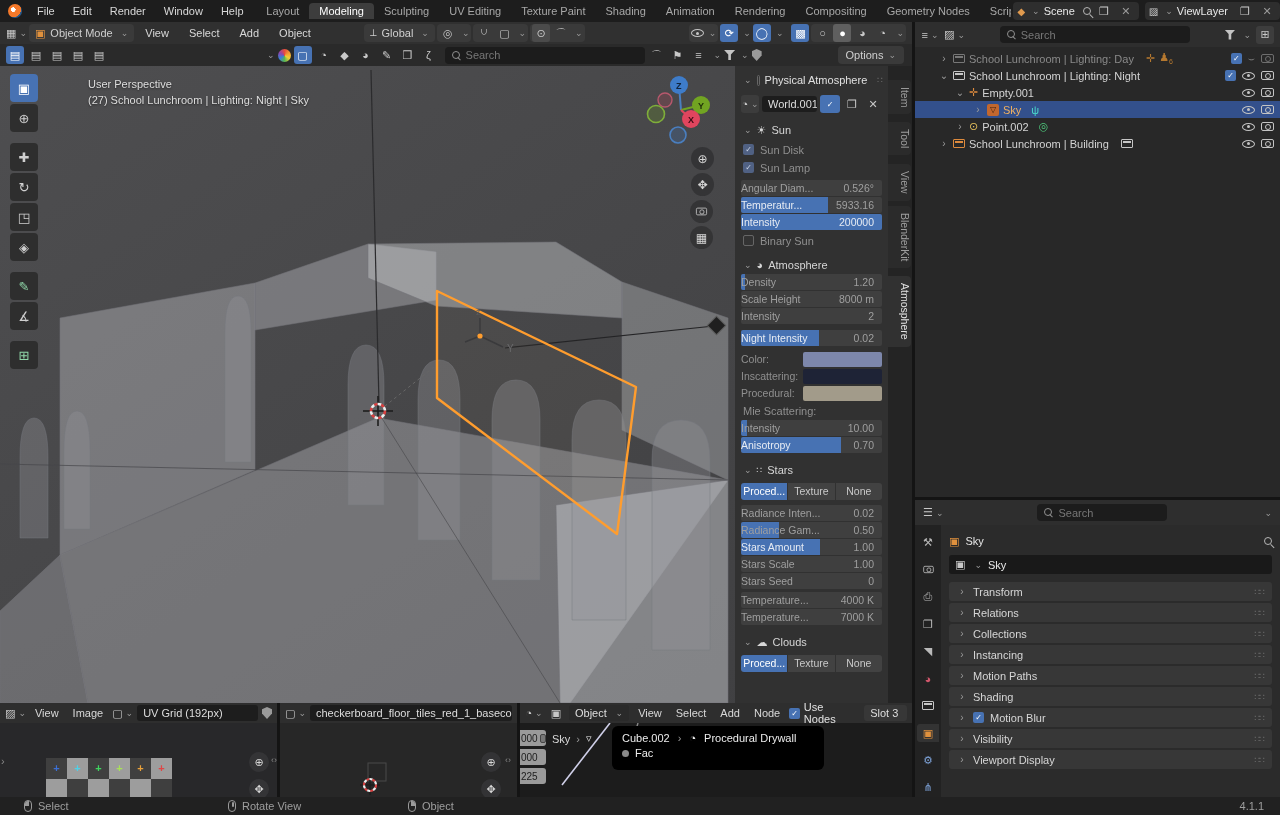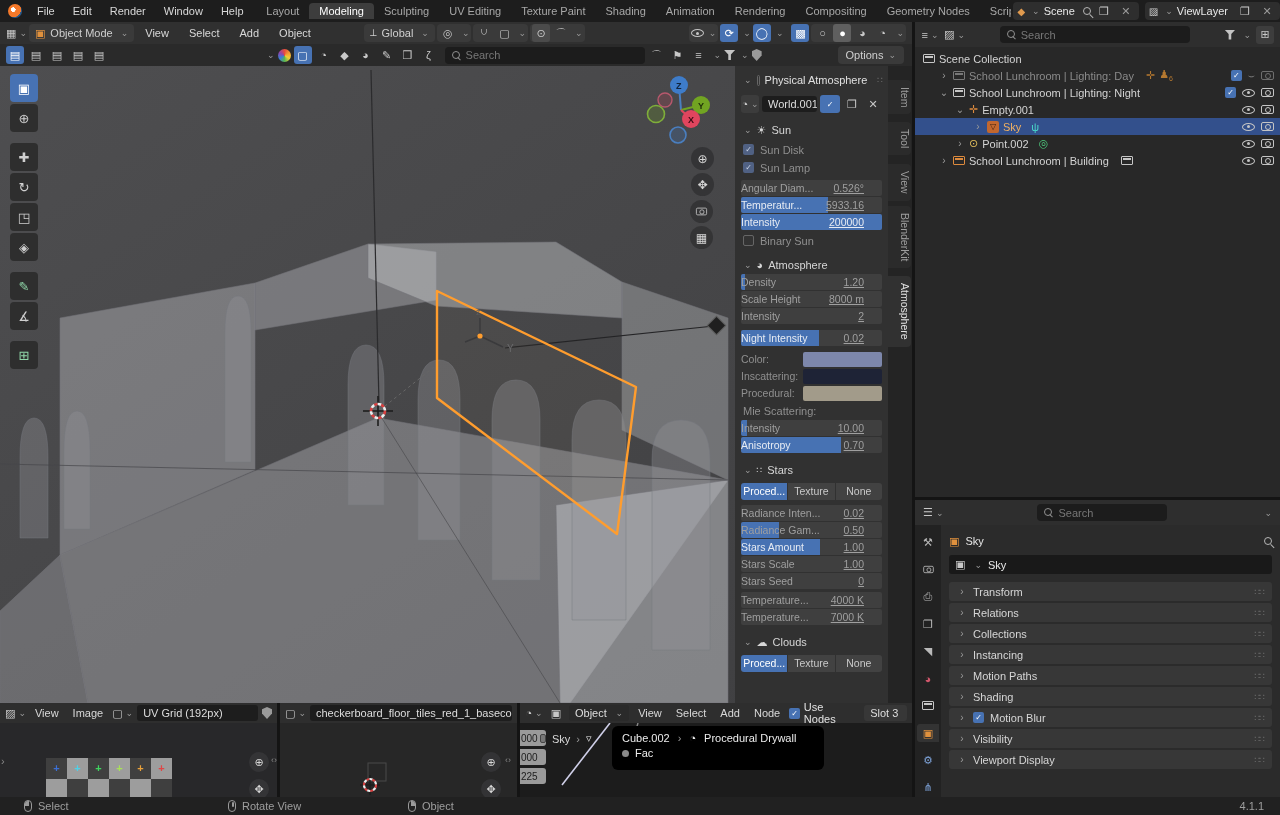--- a/index.html
+++ b/index.html
@@ -64,21 +64,21 @@
   .vtool.gap { margin-top:9px; }
   .navbtn { position:absolute; width:23px; height:23px; border-radius:50%; background:rgba(40,40,42,.6); color:#d6d6d6;
             display:flex; align-items:center; justify-content:center; font-size:12px; }
 
   
   #npanel { position:absolute; right:24px; top:0; width:153px; height:637px; background:#313131; padding:5px 6px 0 6px; overflow:hidden; }
   .sec-hdr { display:flex; align-items:center; gap:5px; height:18px; color:#d6d6d6; margin-top:8px; }
   .slider { position:relative; height:16px; background:#3f3f3f; border-radius:2px; margin-bottom:1px; overflow:hidden; }
   .slider .fill { position:absolute; left:0; top:0; bottom:0; background:#4772b3; }
   .slider .sl, .slider .sv { position:relative; font-size:10.5px; line-height:16px; color:#9f9f9f; }
-  .slider .sl { float:left; } .slider .sv { float:right; margin-right:18px;text-decoration:underline; }
+  .slider .sl { float:left; } .slider .sv { float:right; margin-right:8px; }
   .slider.lit .sl, .slider.lit .sv { color:#e6ebf3; }
   .cbrow { display:flex; align-items:center; gap:6px; height:15px; margin:3px 0 0 2px; color:#8f8f8f; }
   .swrow { display:flex; align-items:center; height:16px; margin-bottom:1px; }
   .swrow .swl { width:62px; color:#8f8f8f; font-size:10.5px; }
   .swrow .sw { flex:1; height:15px; border-radius:2px; }
   .seg3 { display:flex; height:17px; border-radius:3px; overflow:hidden; gap:1px; margin-top:4px; }
   .seg3 span { flex:1; background:#424242; color:#c9c9c9; text-align:center; line-height:17px; font-size:10.5px; }
   .seg3 span.on { background:#4772b3; color:#fff; }
   #ntabs { position:absolute; right:0; top:0; width:24px; height:637px; background:#242424; }
   .ntab { position:absolute; left:0; width:23px; writing-mode:vertical-rl; text-align:center; color:#9e9e9e;
@@ -313,20 +313,24 @@
           <circle cx="678" cy="69" r="8" fill="rgba(62,124,201,.22)" stroke="#4a7fc0" stroke-width="1.6"></circle>
           <circle cx="679" cy="19" r="9" fill="#3e7cc9"></circle>
           <circle cx="701" cy="39" r="9" fill="#71a422"></circle>
           <circle cx="691" cy="53" r="9" fill="#e0455e"></circle>
           <text x="676" y="23" font-size="9" fill="#10243e">Z</text>
           <text x="698" y="43" font-size="9" fill="#1d2e08">Y</text>
           <text x="688" y="57" font-size="9" fill="#3d0a14">X</text>
         </g>
       </svg>
 
+      <div class="vp-overlay-text">
+        <div>User Perspective</div>
+        <div>(27) School Lunchroom | Lighting: Night | Sky</div>
+      </div>
 
       <div id="vtoolbar">
         <div class="vtool active">▣</div>
         <div class="vtool">⊕</div>
         <div class="vtool gap">✚</div>
         <div class="vtool">↻</div>
         <div class="vtool">◳</div>
         <div class="vtool">◈</div>
         <div class="vtool gap" style="color:#8fd6a8;">✎</div>
         <div class="vtool">∡</div>
@@ -520,24 +524,20 @@
       <span class="srch" style="width:190px;">
         <span class="icon-search"></span>
           <span>Search</span>
       </span>
       <span class="grow"></span>
       <span class="funnel"></span>
         <span class="chev">⌄</span>
       <span class="ibtn" style="background:#3d3d3d;">⊞</span>
     </div>
     <div style="padding-top:3px;">
-      <div class="orow" style="padding-left:8px;">
-        <span class="icon-coll"></span>
-          <span class="lbl">Scene Collection</span>
-      </div>
       <div class="orow grayed" style="padding-left:24px;">
         <span class="oarrow">›</span>
           <span class="icon-coll dim"></span>
           <span class="lbl">School Lunchroom | Lighting: Day</span>
         <span style="color:#b5782f;margin-left:8px;">✛</span>
         <span style="color:#b5782f;">♟<sub style="font-size:7px;">6</sub></span>
         <span class="rt">
           <span class="cbx">✓</span>
           <span style="color:#8a8a8a;">⌣</span>
           <span class="icon-cam" style="opacity:.45;"></span>

